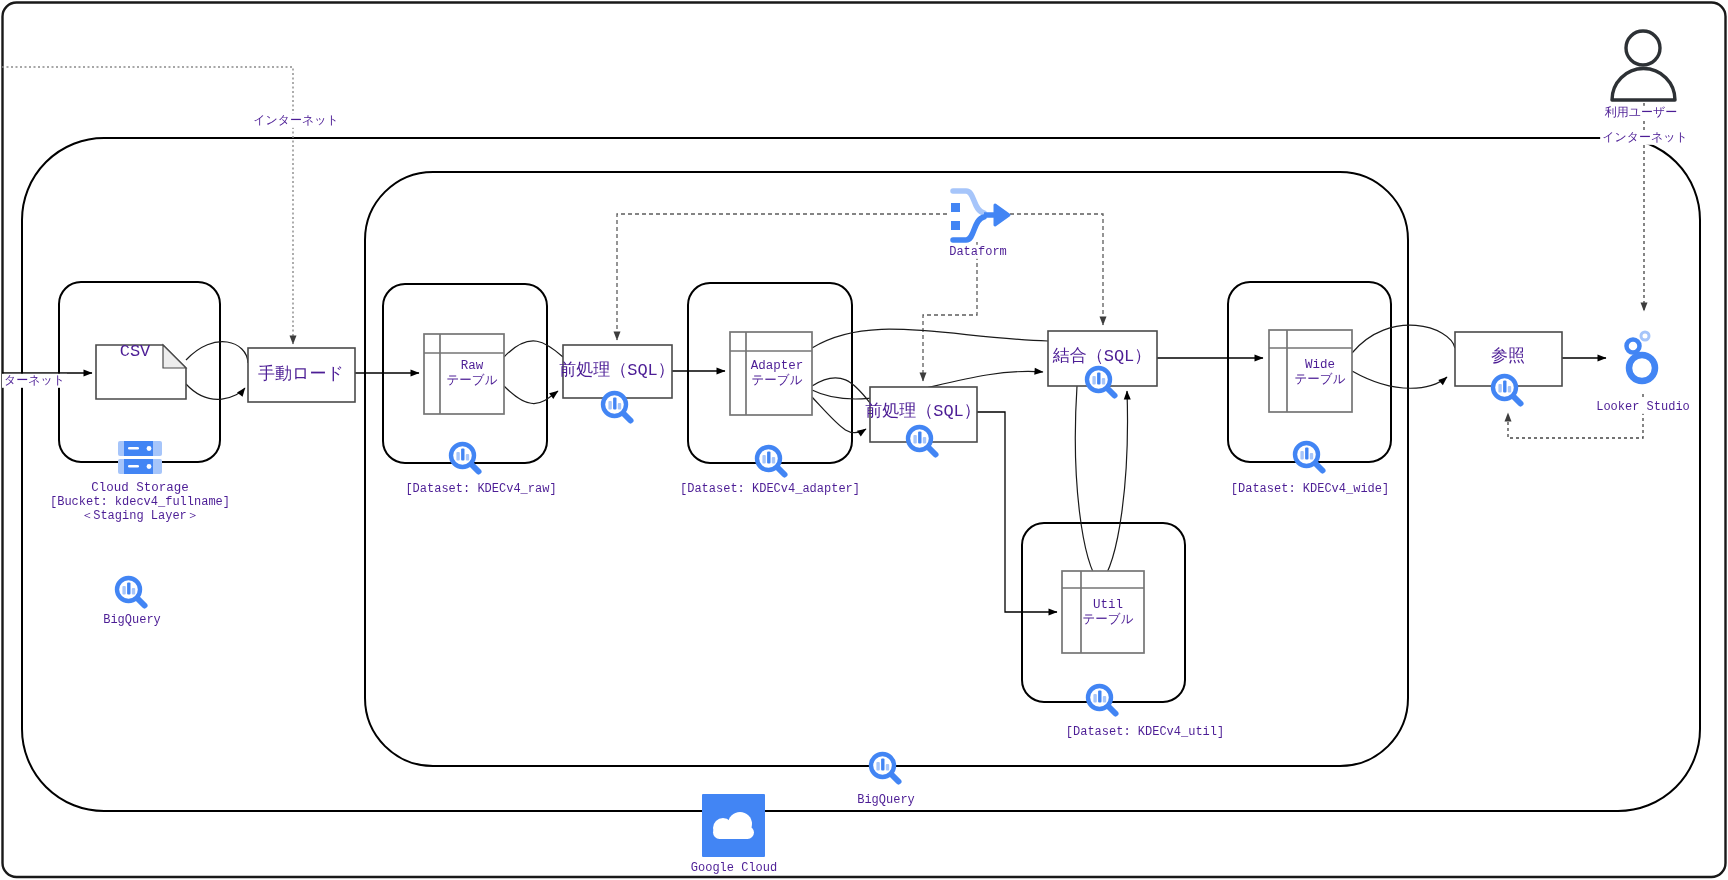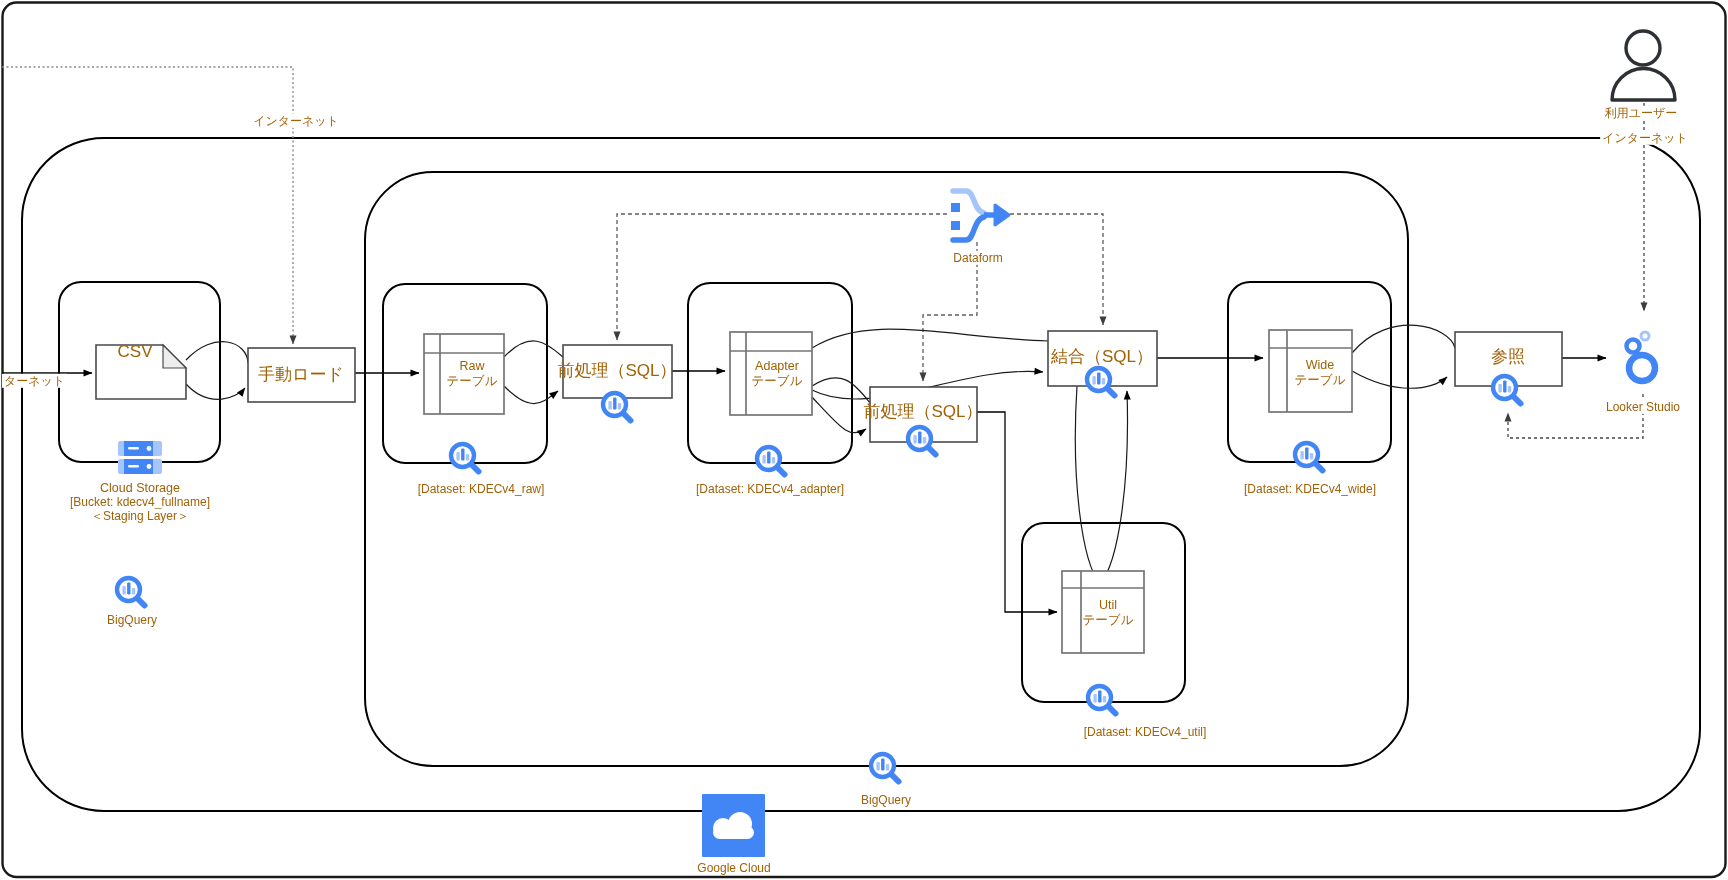--- a/index.html
+++ b/index.html
@@ -1,18 +1,18 @@
 <!DOCTYPE html>
 <html><head>
 <meta charset="utf-8">
 <style>
   *{margin:0;padding:0;box-sizing:border-box}
   html,body{background:#ffffff}
   #stage{position:relative;width:1728px;height:880px;background:#fff;
-         font-family:Liberation Sans, sans-serif;overflow:hidden;color:#a16207}
+         font-family:Liberation Mono, monospace;overflow:hidden;color:#4c1d95}
   #wires{position:absolute;left:0;top:0;width:1728px;height:880px}
   .lbl{position:absolute;transform:translate(-50%,-50%);font-size:12px;line-height:1.2;
        white-space:nowrap;background:#fff;padding:0 2px;text-align:center}
   .lbl.nobg{background:transparent;padding:0}
   .lbl.big{font-size:17px}
   .lbl.cut{transform:translate(0,-50%)}
 </style>
 </head>
 <body>
 
@@ -159,21 +159,21 @@
 <div class="lbl" style="left:140px;top:488px;font-size:12.5px">Cloud Storage</div>
 <div class="lbl" style="left:140px;top:502px">[Bucket: kdecv4_fullname]</div>
 <div class="lbl" style="left:140px;top:516px">＜Staging Layer＞</div>
 <div class="lbl" style="left:132px;top:620px">BigQuery</div>
 
 <div class="lbl nobg" style="left:472px;top:366px;font-size:12.5px">Raw</div>
 <div class="lbl nobg" style="left:472px;top:381px;font-size:12.5px">テーブル</div>
 <div class="lbl" style="left:481px;top:489px">[Dataset: KDECv4_raw]</div>
 
 <div class="lbl big nobg" style="left:617px;top:371px">前処理（SQL）</div>
-<div class="lbl" style="left:978px;top:258px">Dataform</div>
+<div class="lbl" style="left:978px;top:252px">Dataform</div>
 
 <div class="lbl nobg" style="left:777px;top:366px;font-size:12.5px">Adapter</div>
 <div class="lbl nobg" style="left:777px;top:381px;font-size:12.5px">テーブル</div>
 <div class="lbl" style="left:770px;top:489px">[Dataset: KDECv4_adapter]</div>
 
 <div class="lbl big nobg" style="left:923px;top:412px">前処理（SQL）</div>
 <div class="lbl big nobg" style="left:1102px;top:357px">結合（SQL）</div>
 
 <div class="lbl nobg" style="left:1108px;top:605px;font-size:12.5px">Util</div>
 <div class="lbl nobg" style="left:1108px;top:620px;font-size:12.5px">テーブル</div>

